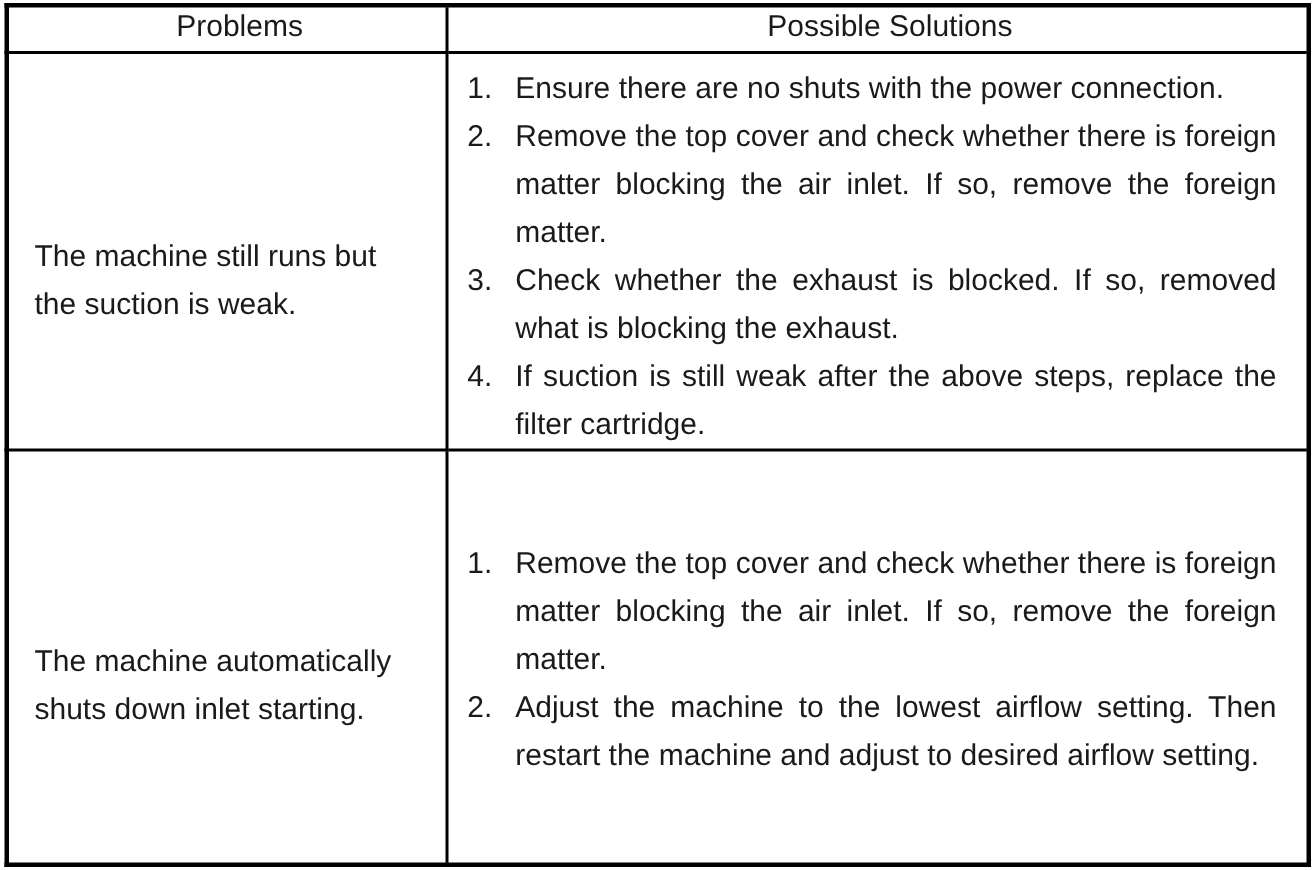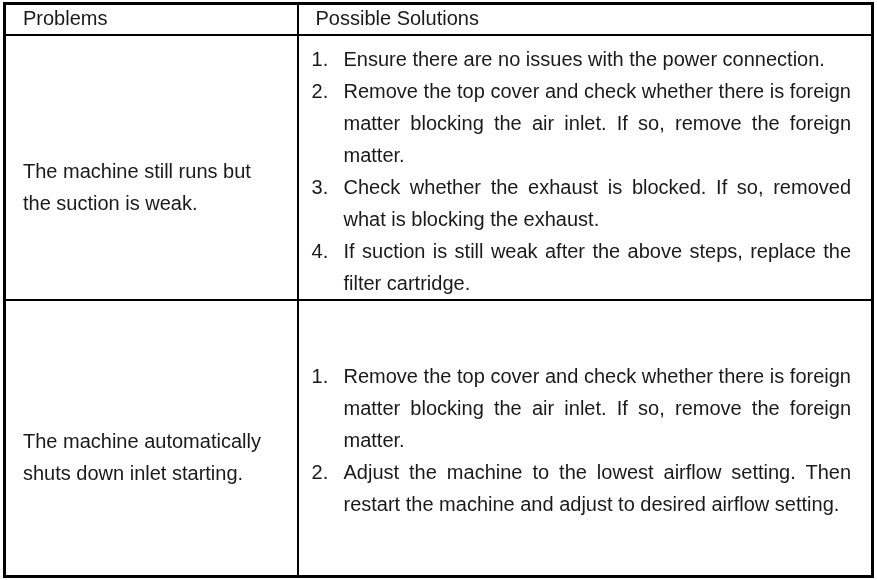--- a/index.html
+++ b/index.html
@@ -27,21 +27,21 @@
   th, td {
     border: 2px solid #000000;
     font-size: 20px;
     font-weight: normal;
     vertical-align: middle;
     background: #ffffff;
   }
   th.sol-col, td.sol-col { border-left: 2px solid #3f3f3f; }
   tr.header-row th {
     height: 31px;
-    text-align: left;
+    text-align: center;
     padding: 0 0 2px 17px;
     line-height: 1.1;
   }
   th.sol-col { padding-left: 13px; margin-left: 32px; }
   tr.body-row-1 { height: 264px; }
   tr.body-row-2 { height: 277px; }
   td.problem-cell { padding: 0 10px 0 17px; }
   td.problem-cell .problem-text {
     max-width: 250px;
     line-height: 32px;
@@ -87,21 +87,21 @@
         <th class="sol-col">Possible Solutions</th>
       </tr>
     </thead>
     <tbody>
       <tr class="body-row-1">
         <td class="problem-cell">
           <div class="problem-text">The machine still runs but the suction is weak.</div>
         </td>
         <td class="sol-col">
           <ol class="solutions">
-              <li>Ensure there are no issues with the power connection.</li>
+              <li>Ensure there are no shuts with the power connection.</li>
               <li>Remove the top cover and check whether there is foreign matter blocking the air inlet. If so, remove the foreign matter.</li>
               <li>Check whether the exhaust is blocked. If so, removed what is blocking the exhaust.</li>
               <li>If suction is still weak after the above steps, replace the filter cartridge.</li>
             </ol>
         </td>
       </tr>
       <tr class="body-row-2">
         <td class="problem-cell">
           <div class="problem-text">The machine automatically shuts down inlet starting.</div>
         </td>

